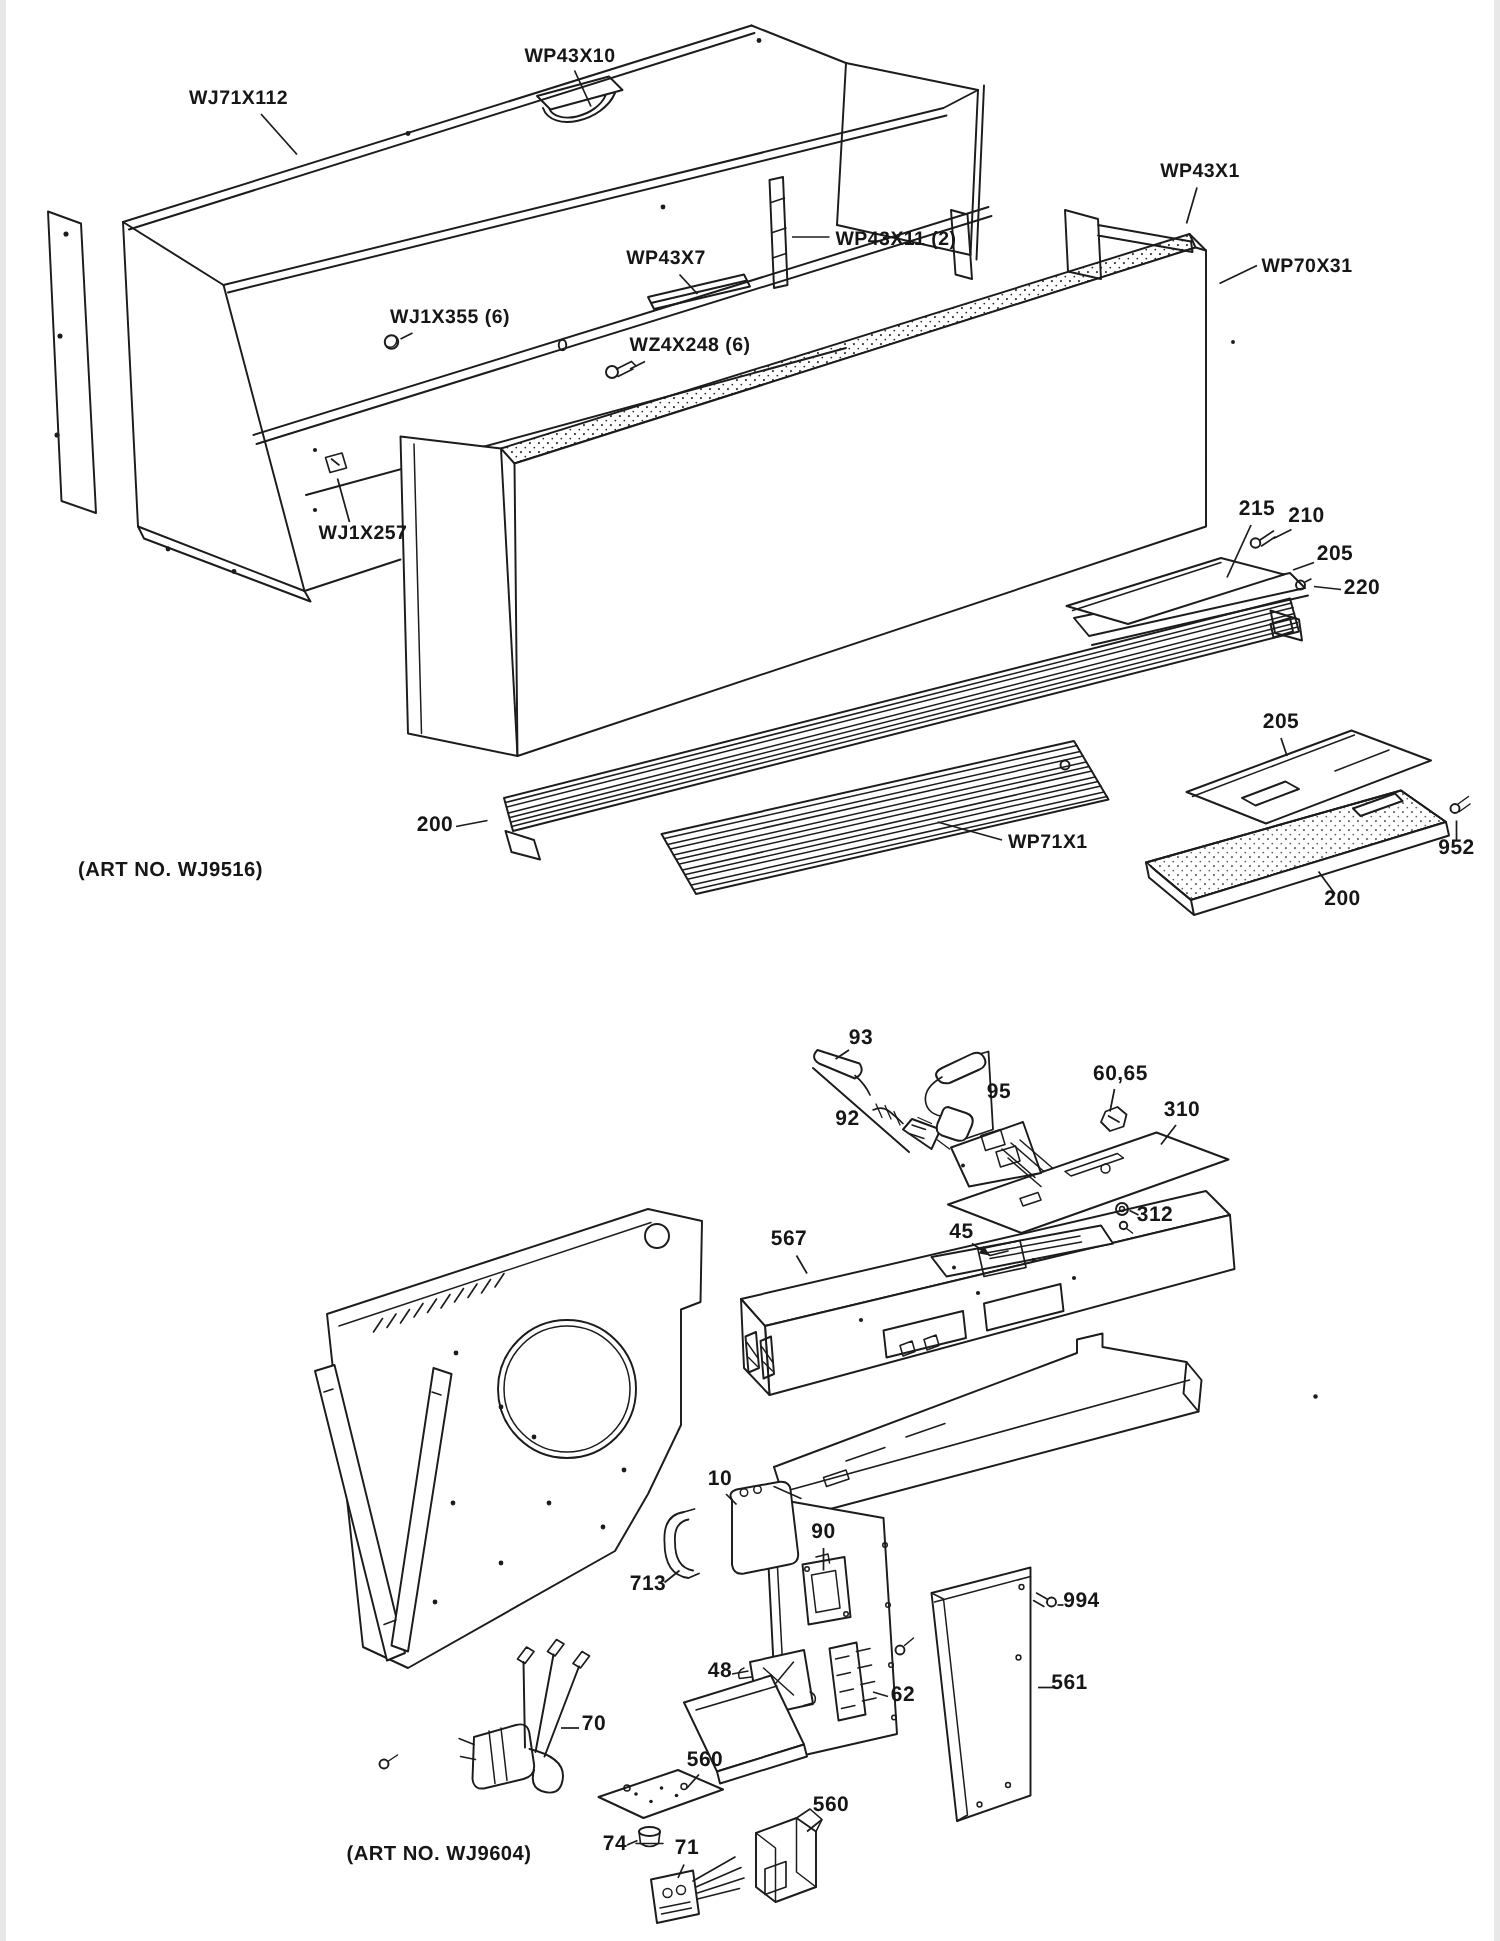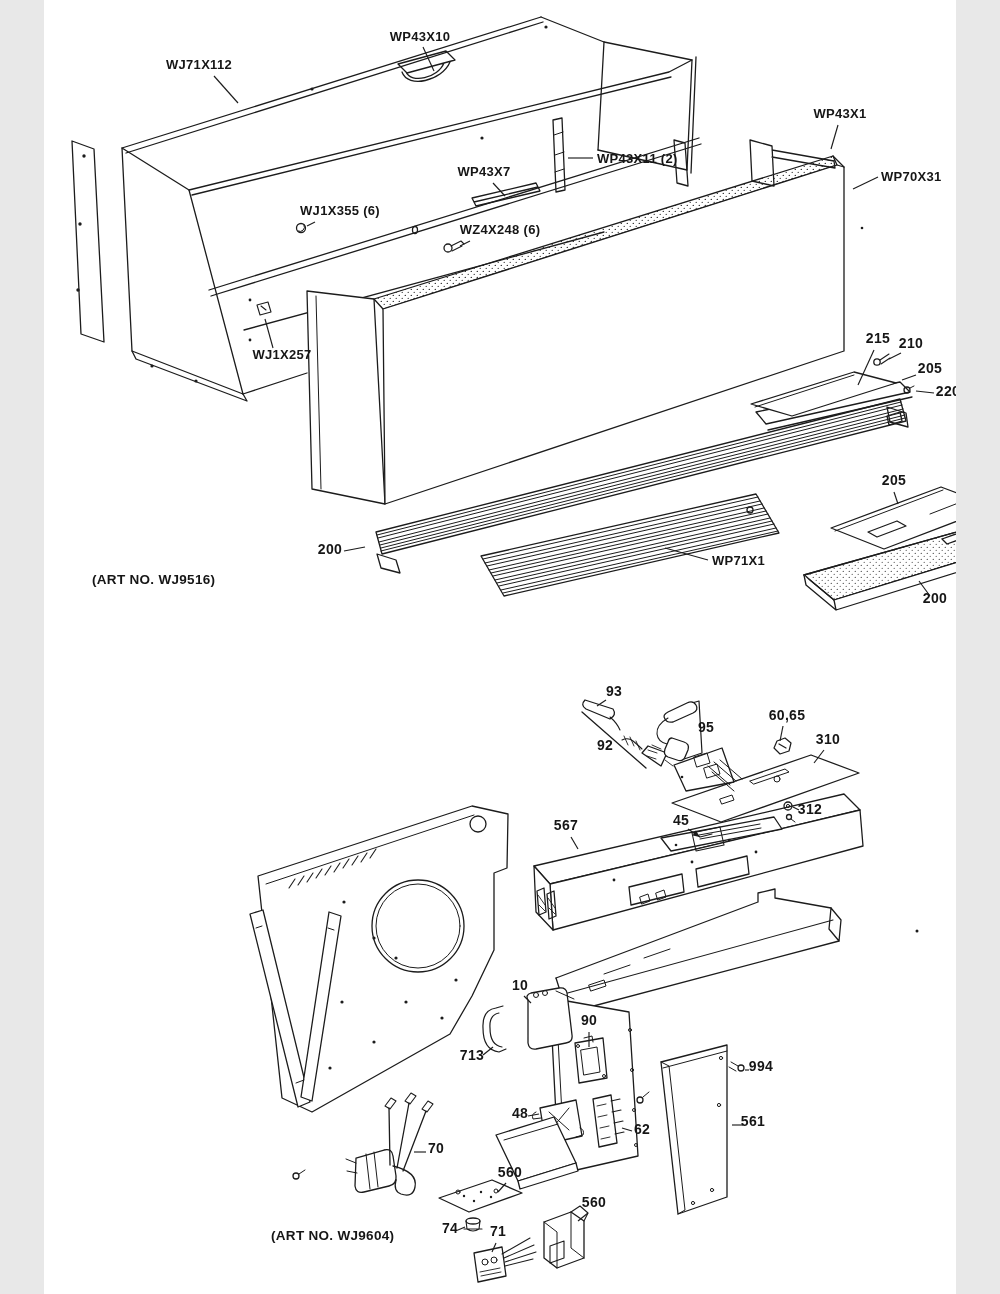--- a/index.html
+++ b/index.html
@@ -1,16 +1,16 @@
 <!DOCTYPE html>
 <html><head>
 <meta charset="utf-8">
 <style>
   html,body{margin:0;padding:0;background:#e8e8e8;}
-  .stage{position:relative;width:912px;height:1294px;margin:0 auto;background:#ffffff;overflow:hidden;}
+  .stage{position:relative;width:992px;height:1294px;margin:0 auto;background:#ffffff;overflow:hidden;}
   svg{position:absolute;inset:0;display:block;}
   svg text{font-family:"Liberation Sans","DejaVu Sans",sans-serif;font-weight:bold;fill:#161616;letter-spacing:.3px;}
   .art path,.art line,.art polyline,.art circle,.art ellipse,.art polygon{vector-effect:none;}
 </style>
 </head>
 <body>
 
 <div class="stage">
 <svg viewBox="0 0 1000 1294" width="1000" height="1294">
   <defs>

